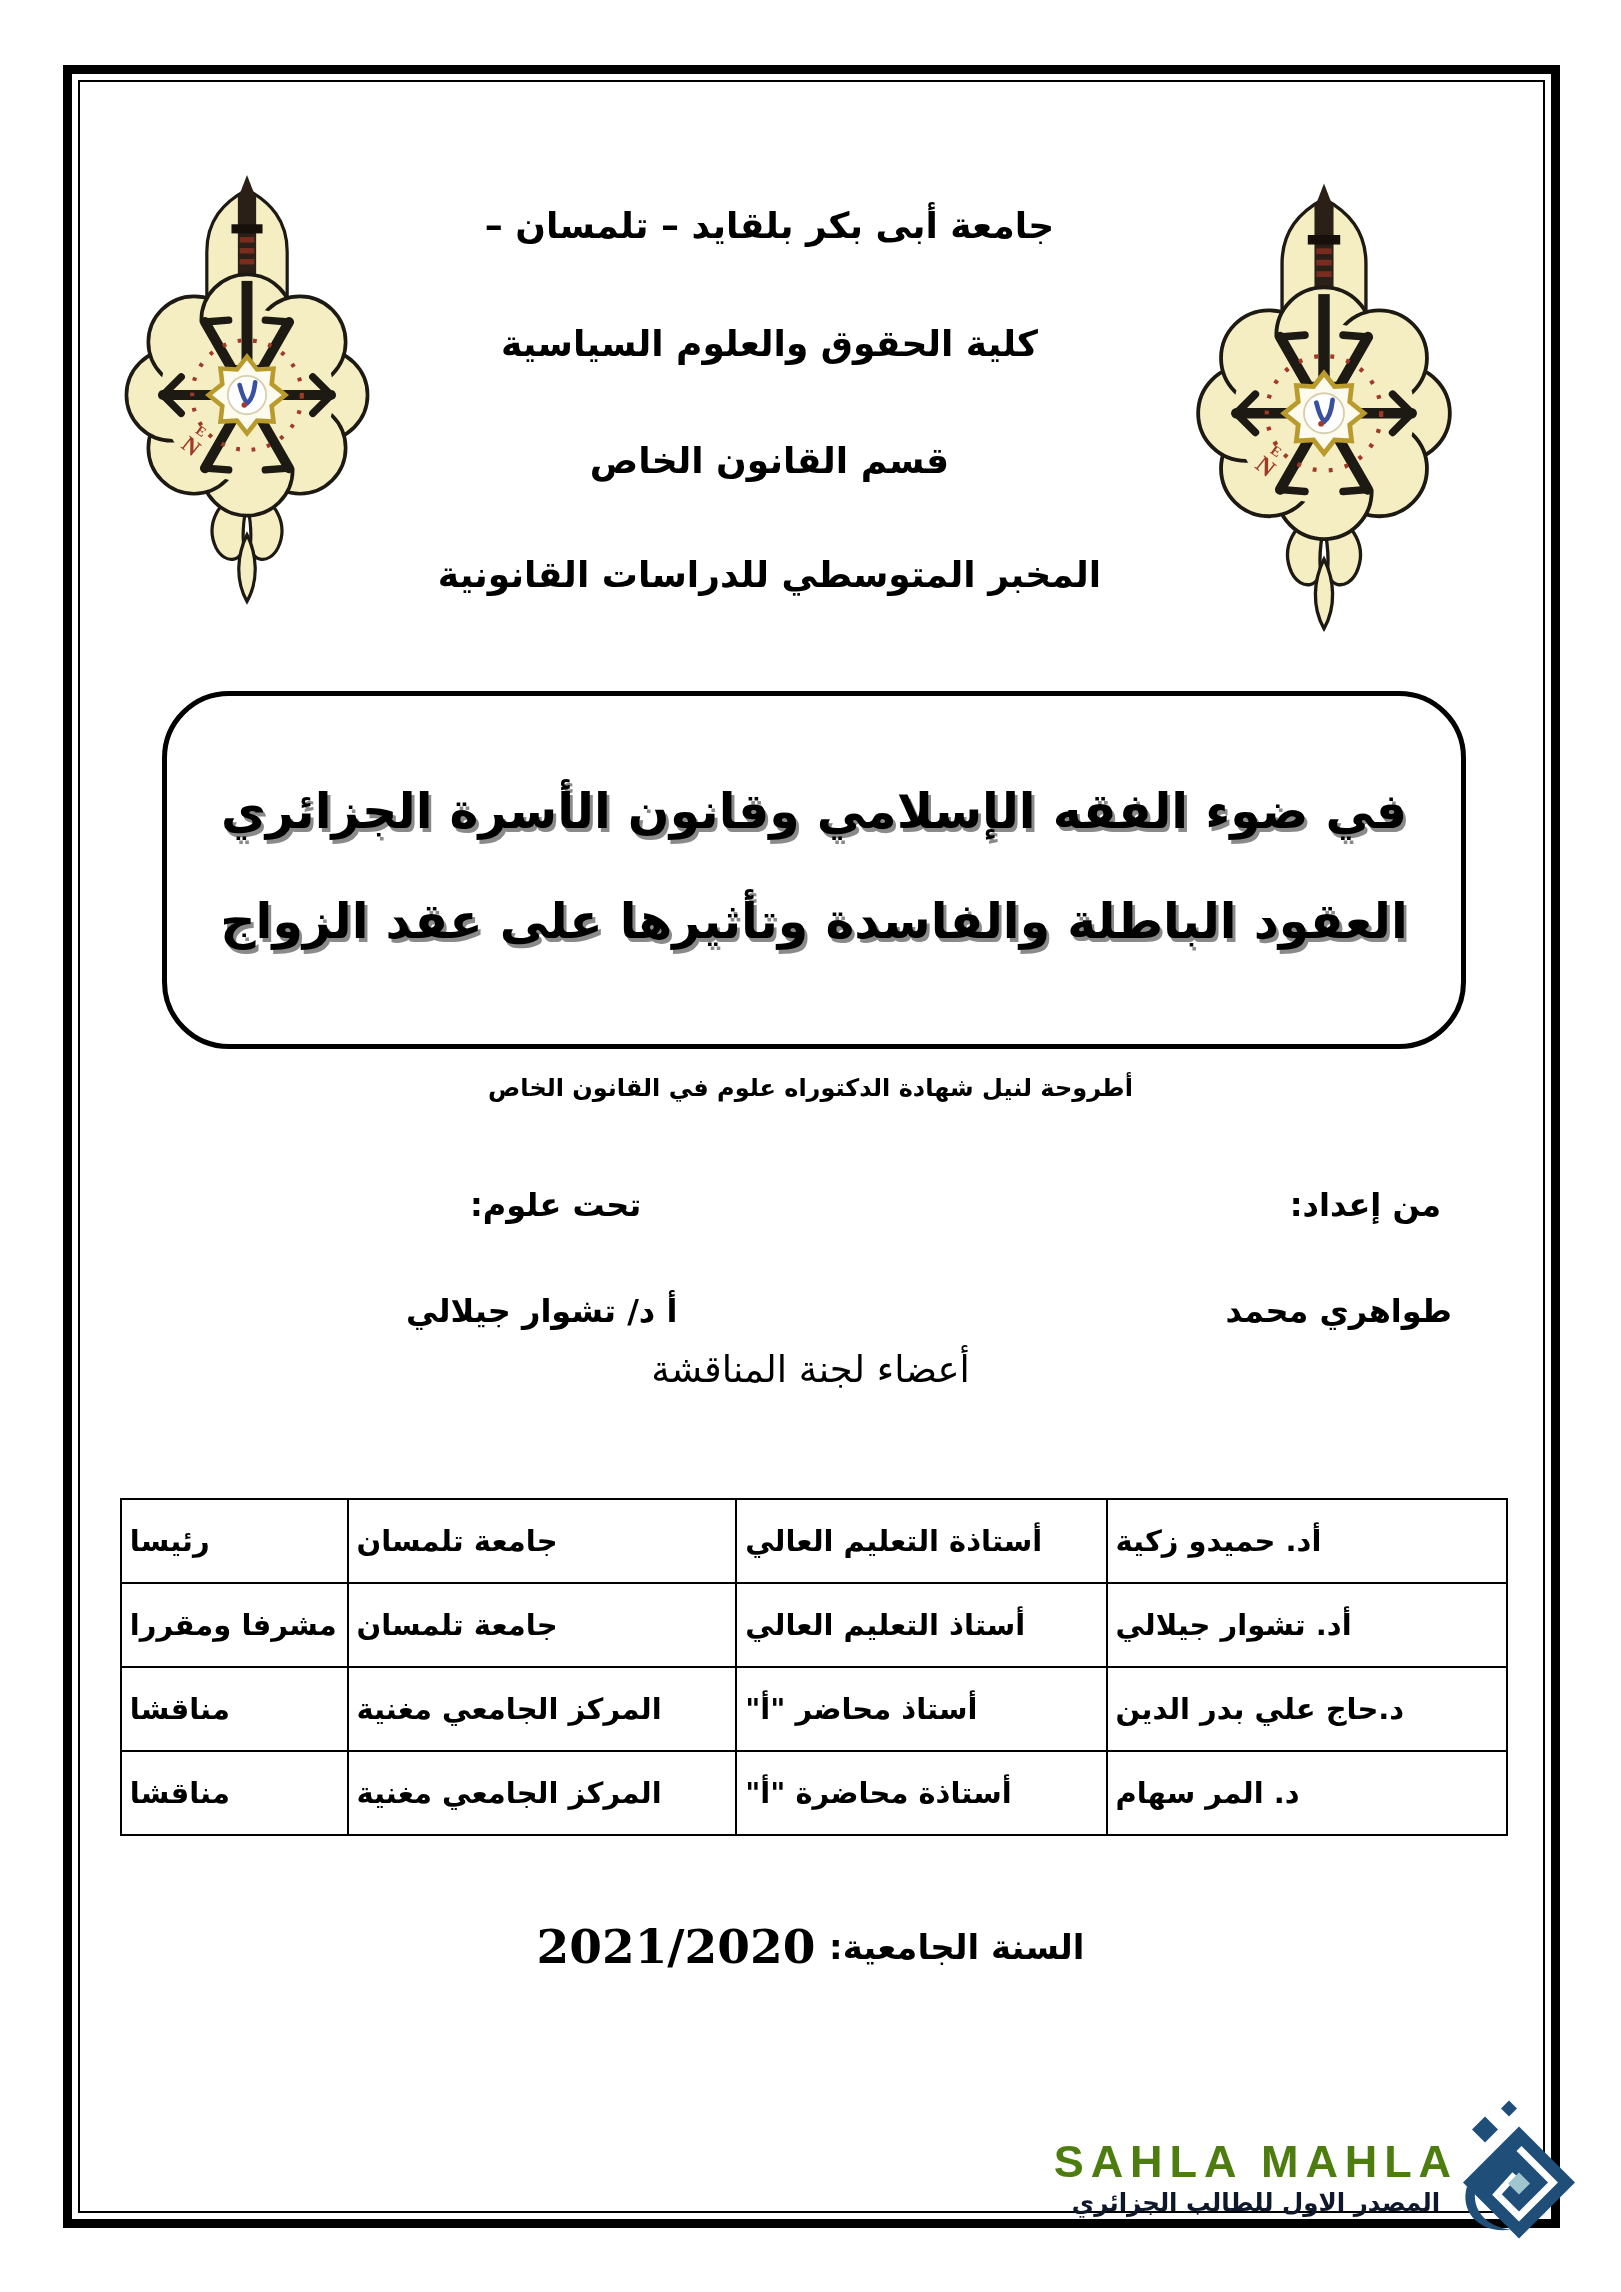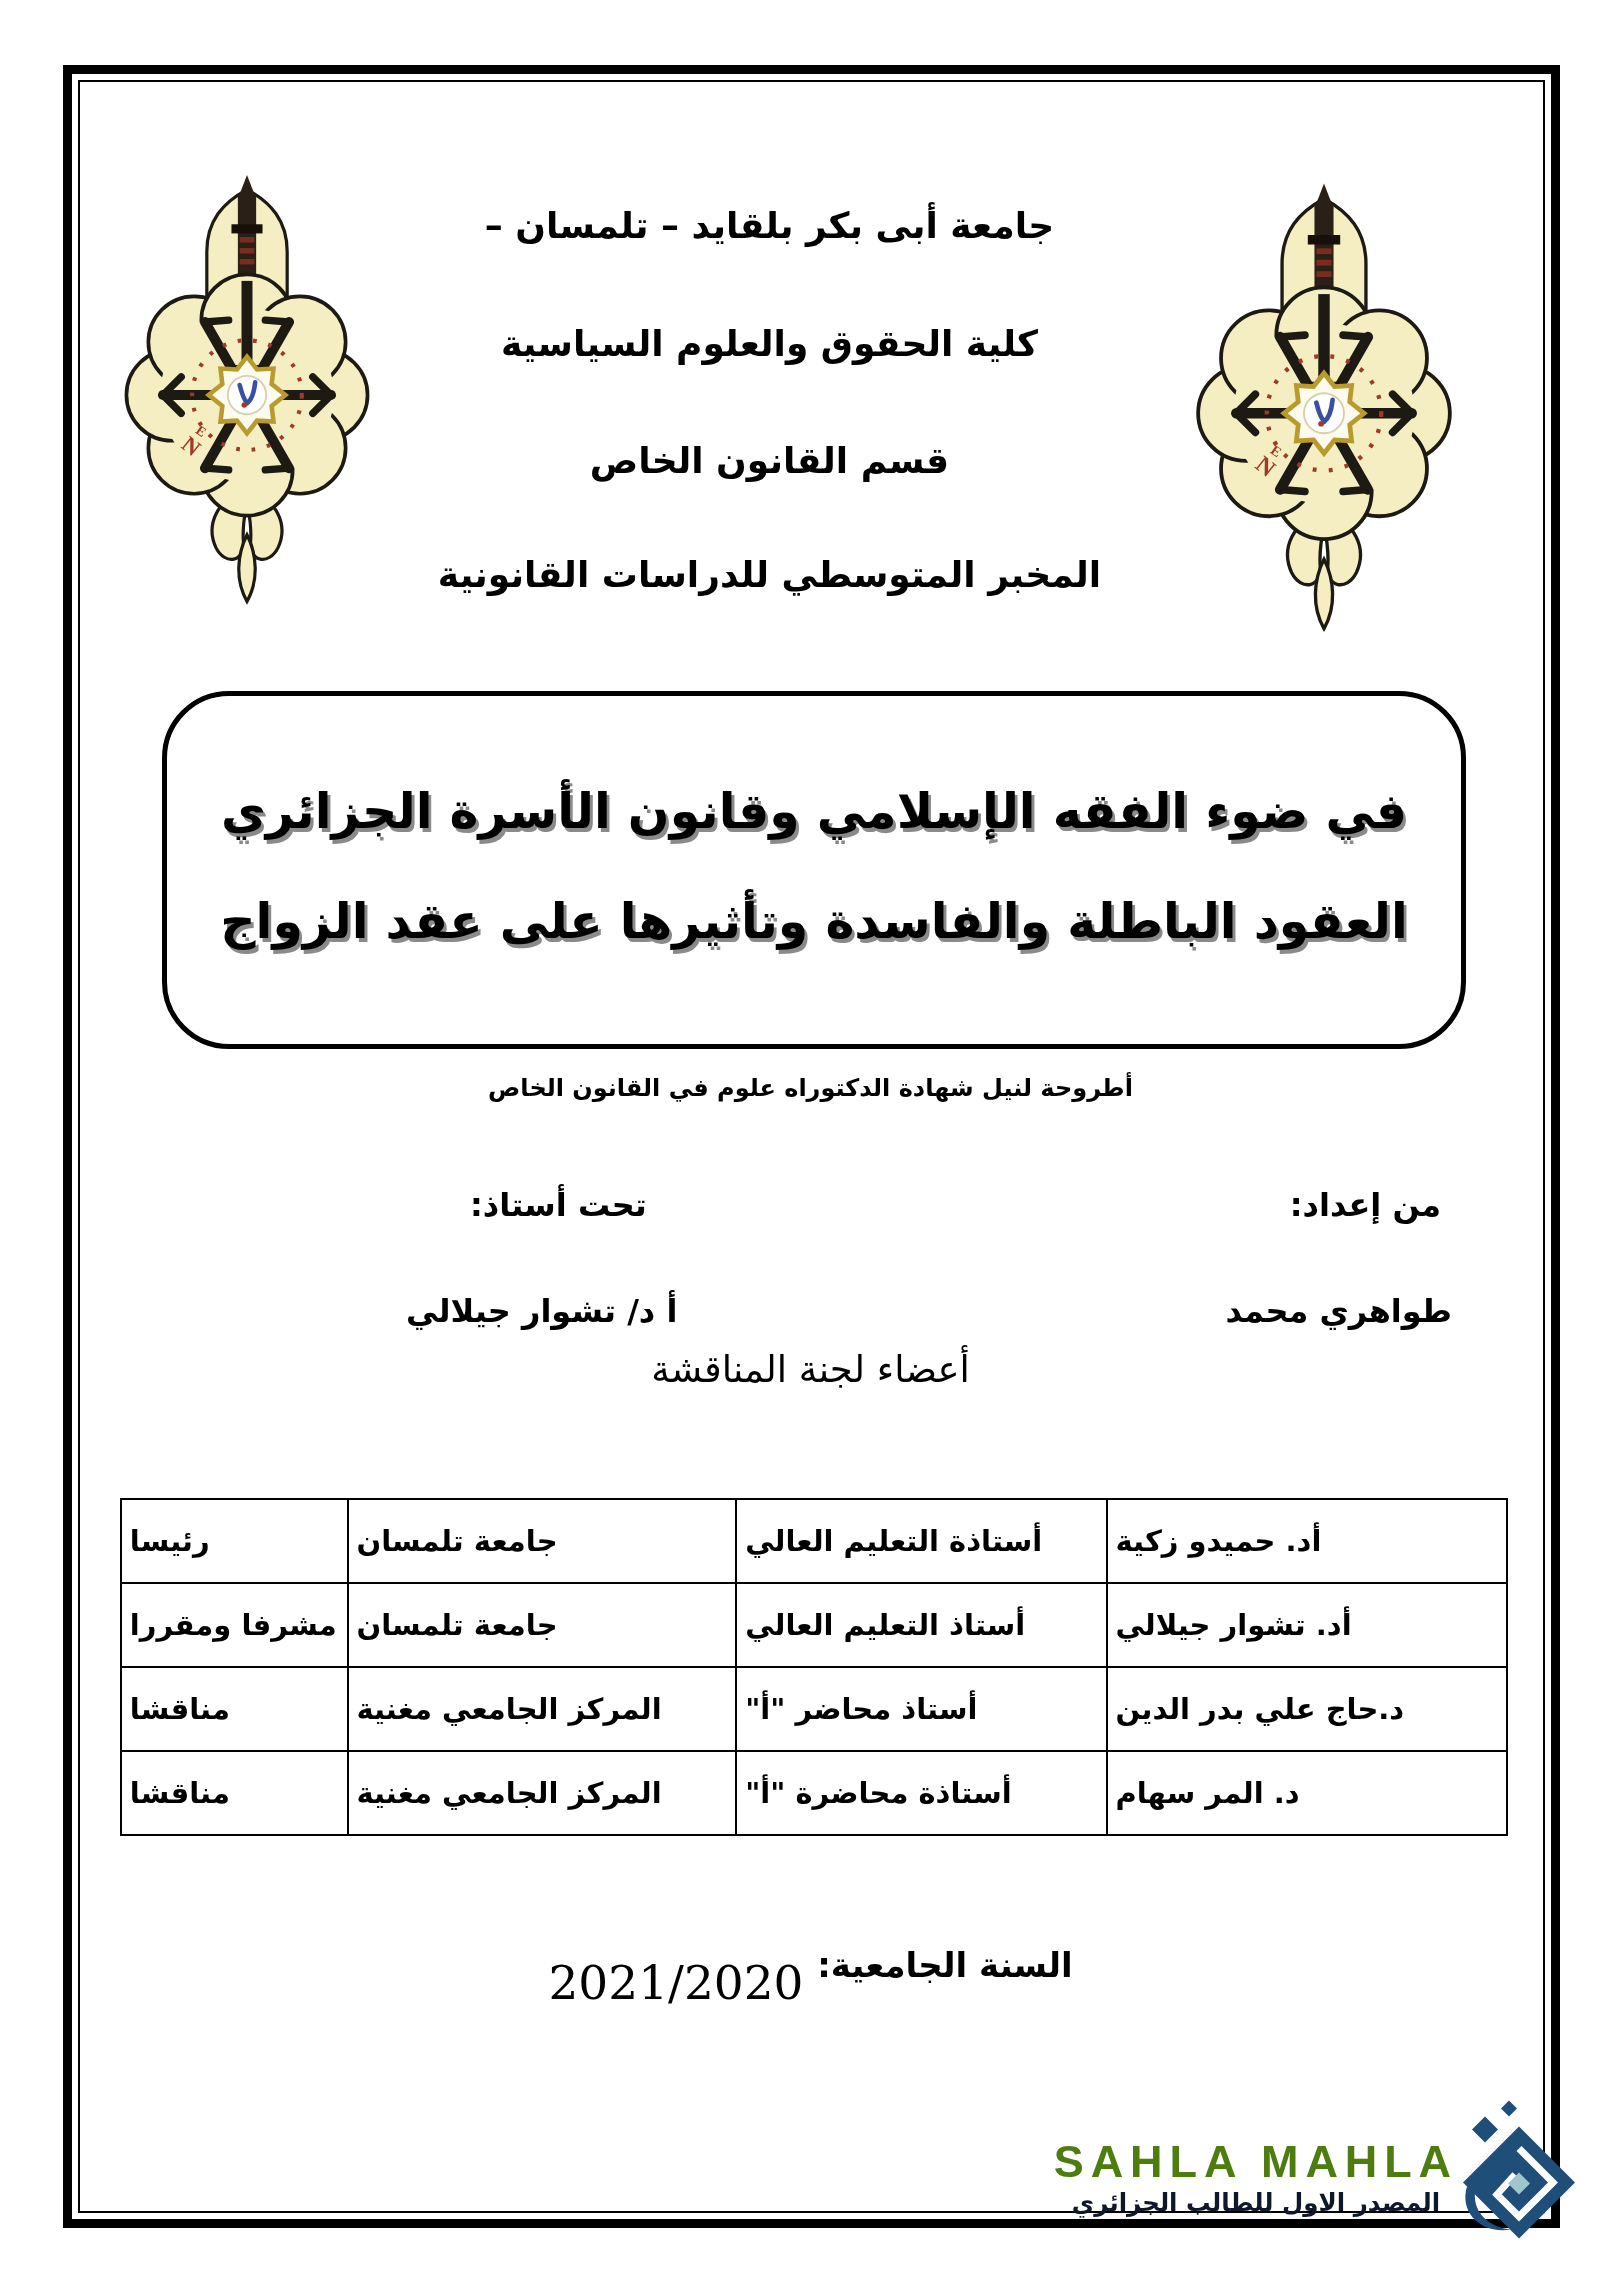--- a/index.html
+++ b/index.html
@@ -86,21 +86,21 @@
     white-space: nowrap;
   }
 
   
   .year-line {
     position: absolute; left: 0; top: 1919px; width: 100%;
     display: flex; justify-content: center; align-items: center; gap: 13.7px;
     direction: rtl;
   }
   .year-label { font-weight: bold; font-size: 34px; }
-  .year-value { font-family: "DejaVu Serif", serif; font-weight: normal; font-size: 47px; direction: ltr; margin-top: 36px; }
+  .year-value { font-family: "DejaVu Serif", serif; font-weight: bold; font-size: 47px; direction: ltr; }
 
   
   .wm-text {
     position: absolute; right: 163px; top: 2137px;
     text-align: center; z-index: 6;
   }
   .wm-brand {
     font-family: "Liberation Sans", sans-serif;
     font-weight: bold; font-size: 45px; letter-spacing: 6.9px;
     color: #4d7c0f; line-height: 49px; white-space: nowrap;
@@ -199,21 +199,21 @@
   <div class="hline hline4">المخبر المتوسطي للدراسات القانونية</div>
 
   <div class="title-box">
     <div class="title-line">في ضوء الفقه الإسلامي وقانون الأسرة الجزائري</div>
     <div class="title-line">العقود الباطلة والفاسدة وتأثيرها على عقد الزواج</div>
   </div>
 
   <div class="subtitle">أطروحة لنيل شهادة الدكتوراه علوم في القانون الخاص</div>
 
   <div class="prep-label preparer-label">من إعداد:</div>
-  <div class="prep-label supervisor-label">تحت أستاذ:</div>
+  <div class="prep-label supervisor-label">تحت علوم:</div>
   <div class="prep-name preparer-name">طواهري محمد</div>
   <div class="prep-name supervisor-name">أ د/ تشوار جيلالي</div>
 
   <div class="committee-heading">أعضاء لجنة المناقشة</div>
 
   <table class="committee">
     <colgroup>
       <col style="width:30.4%">
         <col style="width:27.6%">
         <col style="width:29.1%">

